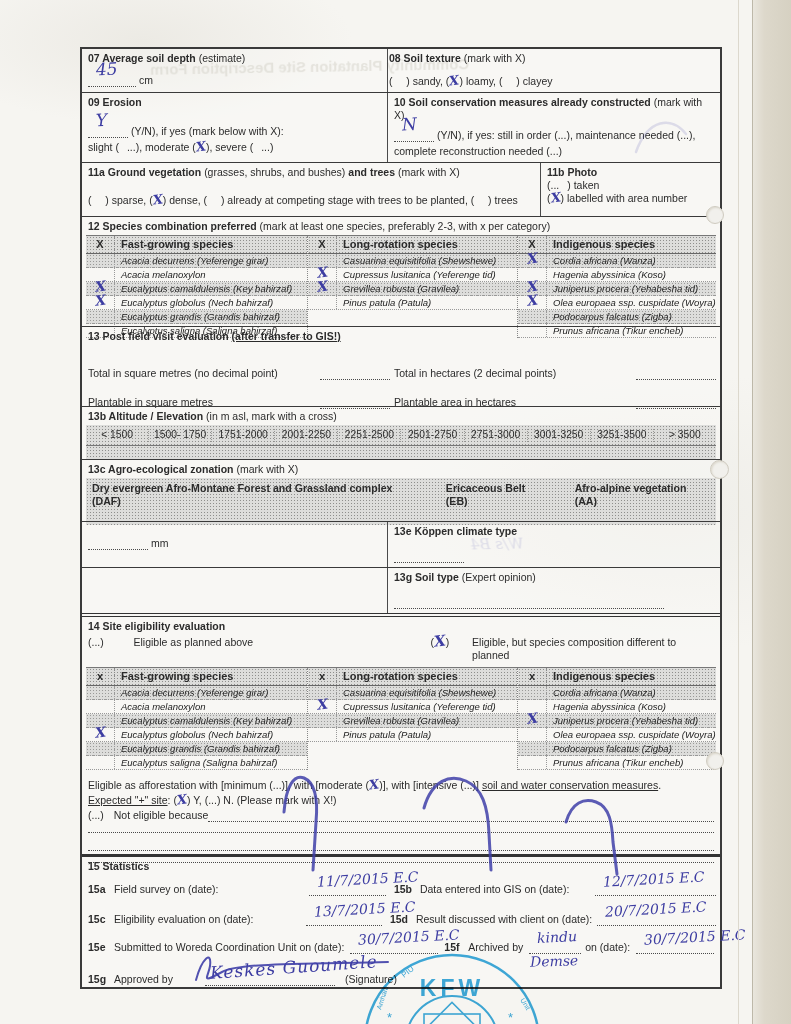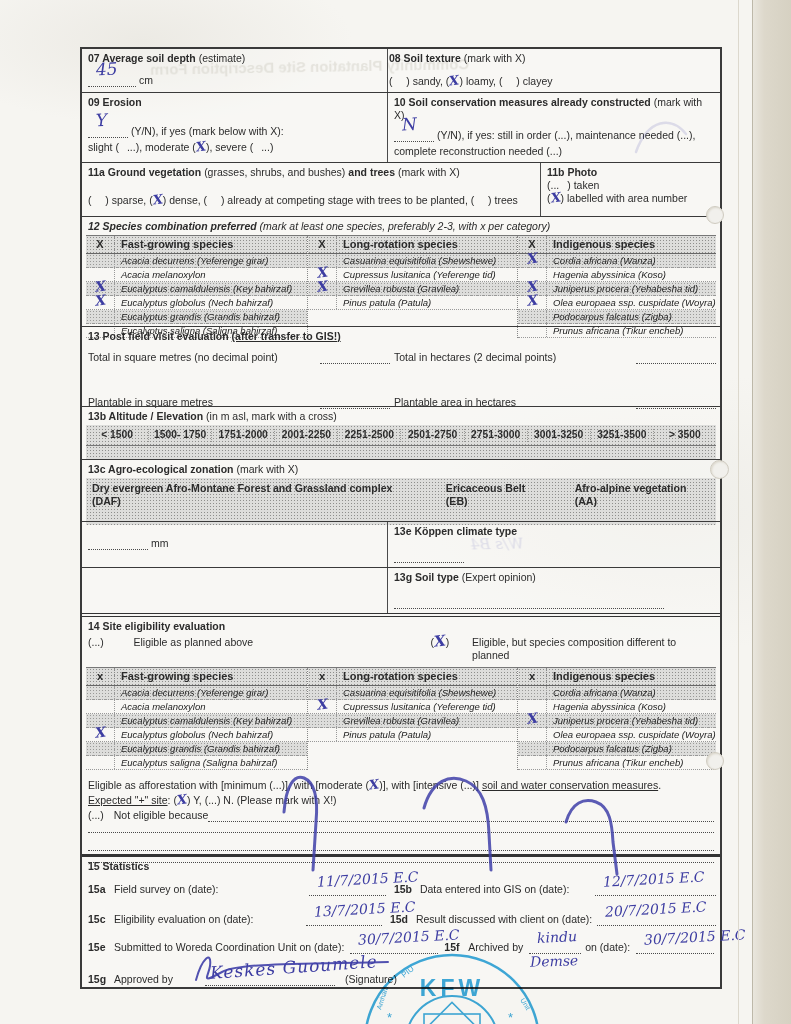--- a/index.html
+++ b/index.html
@@ -54,27 +54,27 @@
   .mkh{width:28px;text-align:center;font-weight:bold;border-right:1px dotted #888;align-self:stretch;line-height:17px;}
   .hname{padding-left:6px;}
   .sprows div.srow{display:flex;align-items:center;height:13px;border-bottom:1px dotted #999;font-size:9.5px;}
   .sprows div.srow:nth-of-type(odd){background-color:#dddddb;background-image:radial-gradient(#9a9a98 24%, rgba(0,0,0,0) 26%);background-size:3px 3px;}
   .mkc{width:28px;text-align:center;border-right:1px dotted #999;align-self:stretch;line-height:12px;}
   .mkc .mk{font-size:14px;}
   .spn{padding-left:6px;font-style:italic;color:#222;}
   
   .alt-band{margin:2px 4px 0 4px;}
   .alt-row{display:flex;height:20px;align-items:center;border-bottom:1px solid #777;}
-  .alt-row span{flex:1;text-align:center;font-weight:bold;font-size:10.3px;border-right:1px dotted #9a9a98;}
+  .alt-row span{flex:1;text-align:center;font-weight:normal;font-size:10.3px;border-right:1px dotted #9a9a98;}
   .alt-row span:last-child{border-right:none;}
   .alt-empty{height:13px;}
   
   .zone-band{margin:2px 4px 0 4px;padding:4px 6px 16px 6px;display:flex;gap:26px;font-weight:bold;font-size:10.6px;justify-content:center;}
   
-  .grid13a{display:grid;grid-template-columns:232px 74px 242px 84px;row-gap:32px;margin-top:8px;align-items:end;}
+  .grid13a{display:grid;grid-template-columns:232px 74px 242px 84px;row-gap:16px;margin-top:24px;align-items:end;}
   
   .ul{text-decoration:underline;}
   
   .strow{position:absolute;left:6px;right:4px;display:flex;align-items:flex-end;white-space:nowrap;}
   .sid{font-weight:bold;width:26px;flex:none;}
   .stlbl{margin-right:6px;}
   
   svg.overlay{position:absolute;inset:0;pointer-events:none;}
   .stampwrap{position:absolute;inset:0;pointer-events:none;mix-blend-mode:multiply;}
   .note{font-weight:normal;}
@@ -132,21 +132,21 @@
         <div><b class="t">11b Photo</b></div>
         <div>
 
         <div><span>(</span><span>...</span><span class="mk"></span><span>) </span><span>taken</span></div>
             <div><span>(</span><span></span><span class="mk">X</span><span>) </span><span>labelled with area number</span></div>
           </div>
       </div>
     </section>
 
     <section class="sec" style="top:167px;height:110px;">
-      <div class="pad" style="padding-bottom:0;font-style:italic;"><b class="t">12 Species combination preferred</b> <span class="note">(mark at least one species, preferably 2-3, with x per category)</span></div>
+      <div class="pad" style="padding-bottom:0;"><b class="t">12 Species combination preferred</b> <span class="note">(mark at least one species, preferably 2-3, with x per category)</span></div>
       <div class="spt">
         <div class="spcol c1">
           <div class="sph shade">
               <span class="mkh">X</span>
               <span class="hname">Fast-growing species</span>
             </div>
           <div class="sprows">
 
           <div class="srow">
                 <span class="mkc"><span class="mk"></span></span>

